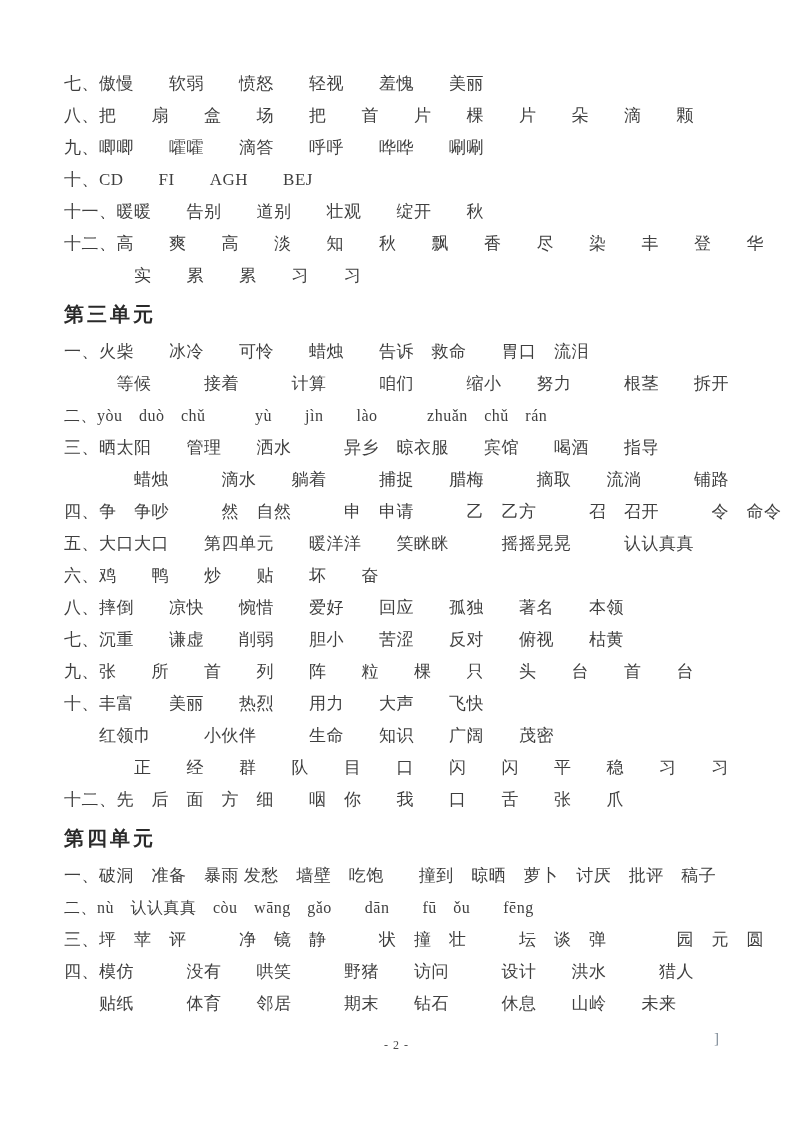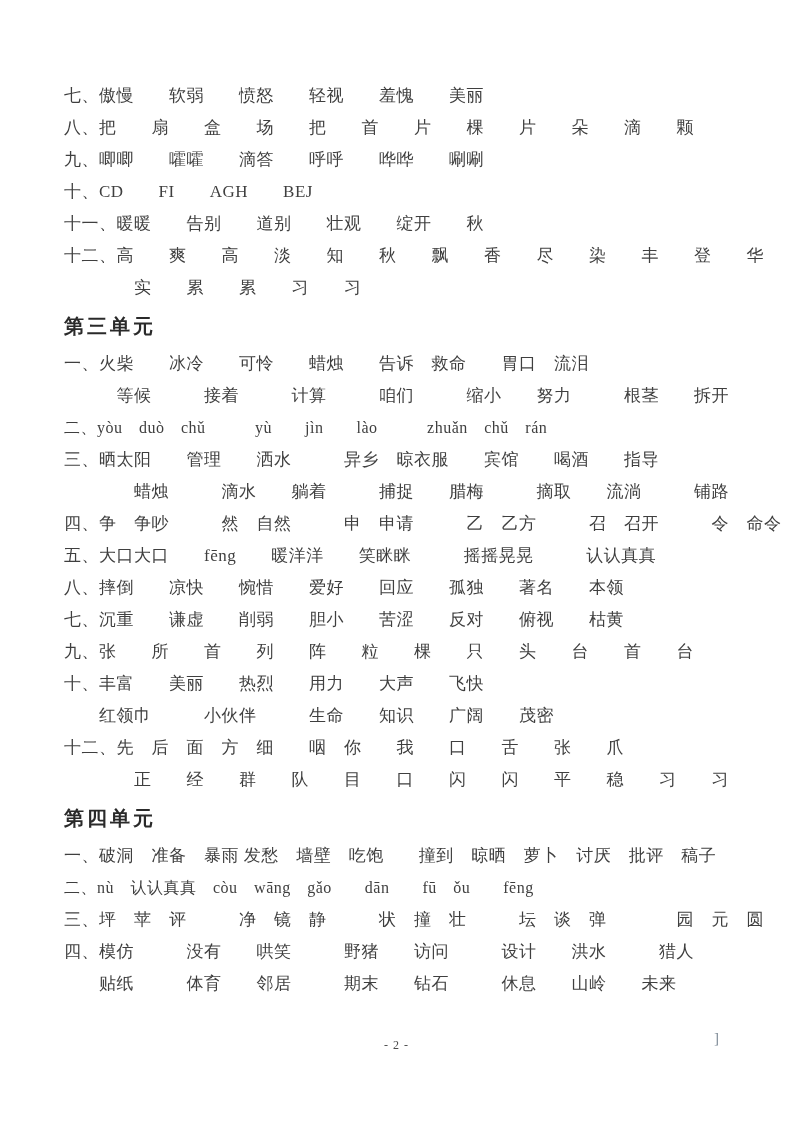--- a/index.html
+++ b/index.html
@@ -7,21 +7,21 @@
     position: relative;
     width: 793px;
     height: 1122px;
     background: #ffffff;
     overflow: hidden;
     font-family: "Liberation Serif", "DejaVu Serif", serif;
   }
   .content {
     position: absolute;
     left: 64px;
-    top: 80px;
+    top: 68px;
     right: 30px;
   }
   .line {
     font-size: 17px;
     line-height: 32px;
     white-space: pre;
     color: #3f3f3f;
     letter-spacing: 0.5px;
   }
   .pinyin-line {
@@ -68,28 +68,29 @@
     <div class="line">十二、高　　爽　　高　　淡　　知　　秋　　飘　　香　　尽　　染　　丰　　登　　华</div>
     <div class="line">　　　　实　　累　　累　　习　　习</div>
 
     <div class="heading">第三单元</div>
     <div class="line">一、火柴　　冰冷　　可怜　　蜡烛　　告诉　救命　　胃口　流泪</div>
     <div class="line">　　　等候　　　接着　　　计算　　　咱们　　　缩小　　努力　　　根茎　　拆开</div>
     <div class="line pinyin-line">二、yòu　duò　chǔ　　　yù　　jìn　　lào　　　zhuǎn　chǔ　rán</div>
     <div class="line">三、晒太阳　　管理　　洒水　　　异乡　晾衣服　　宾馆　　喝酒　　指导</div>
     <div class="line">　　　　蜡烛　　　滴水　　躺着　　　捕捉　　腊梅　　　摘取　　流淌　　　铺路</div>
     <div class="line">四、争　争吵　　　然　自然　　　申　申请　　　乙　乙方　　　召　召开　　　令　命令</div>
-    <div class="line">五、大口大口　　fēng　　暖洋洋　　笑眯眯　　　摇摇晃晃　　　认认真真</div>
+    <div class="line">五、大口大口　　第四单元　　暖洋洋　　笑眯眯　　　摇摇晃晃　　　认认真真</div>
+    <div class="line">六、鸡　　鸭　　炒　　贴　　坏　　奋</div>
     <div class="line">八、摔倒　　凉快　　惋惜　　爱好　　回应　　孤独　　著名　　本领</div>
     <div class="line">七、沉重　　谦虚　　削弱　　胆小　　苦涩　　反对　　俯视　　枯黄</div>
     <div class="line">九、张　　所　　首　　列　　阵　　粒　　棵　　只　　头　　台　　首　　台</div>
     <div class="line">十、丰富　　美丽　　热烈　　用力　　大声　　飞快</div>
     <div class="line">　　红领巾　　　小伙伴　　　生命　　知识　　广阔　　茂密</div>
+    <div class="line">　　　　正　　经　　群　　队　　目　　口　　闪　　闪　　平　　稳　　习　　习</div>
     <div class="line">十二、先　后　面　方　细　　咽　你　　我　　口　　舌　　张　　爪</div>
-    <div class="line">　　　　正　　经　　群　　队　　目　　口　　闪　　闪　　平　　稳　　习　　习</div>
 
     <div class="heading">第四单元</div>
     <div class="line">一、破洞　准备　暴雨 发愁　墙壁　吃饱　　撞到　晾晒　萝卜　讨厌　批评　稿子</div>
     <div class="line pinyin-line">二、nù　认认真真　còu　wāng　gǎo　　dān　　fū　ǒu　　fēng</div>
     <div class="line">三、坪　苹　评　　　净　镜　静　　　状　撞　壮　　　坛　谈　弹　　　　园　元　圆</div>
     <div class="line">四、模仿　　　没有　　哄笑　　　野猪　　访问　　　设计　　洪水　　　猎人</div>
     <div class="line">　　贴纸　　　体育　　邻居　　　期末　　钻石　　　休息　　山岭　　未来</div>
 
   </div>
 

